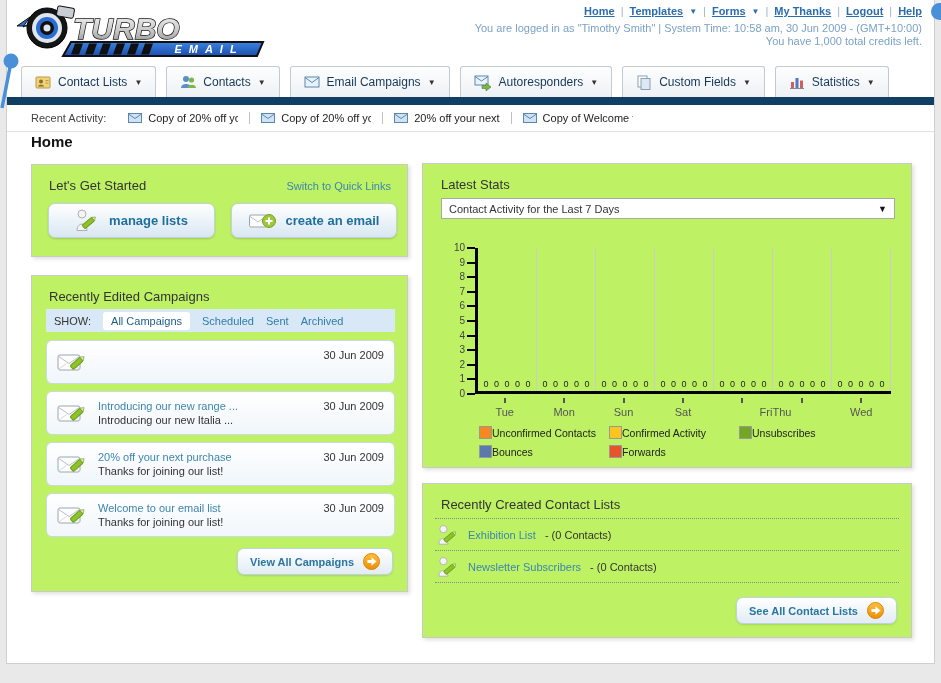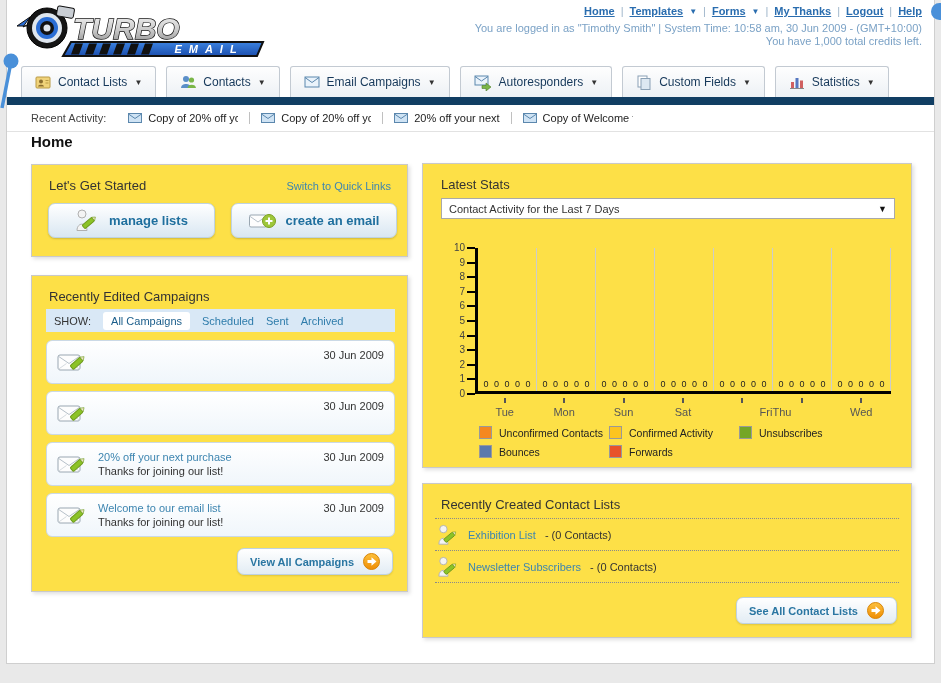--- a/index.html
+++ b/index.html
@@ -37,21 +37,21 @@
   .navy-strip { position: absolute; left: 0; top: 97px; width: 100%; height: 8px; background: #113e63; }
   
   .recent { position: absolute; left: 0; top: 105px; width: 100%; height: 27px; display: flex; align-items: center; padding-left: 24px; font-size: 11px; border-bottom: 1px solid #e2e2e2; background: #fff; }
   .recent-label { color: #444; margin-right: 22px; }
   .recent-item { display: flex; align-items: center; gap: 6px; padding-right: 11px; margin-right: 11px; border-right: 1px solid #c0c0c0; color: #222; cursor: pointer; }
   .recent-item:last-child { border-right: none; }
   .recent-item .txt { display: inline-block; max-width: 90px; white-space: nowrap; overflow: hidden; }
   
   .page-title { position: absolute; left: 24px; top: 133px; font-size: 15px; font-weight: bold; color: #111; }
   
-  .panel { position: absolute; background: #fde047; border: 1px solid #c9c9c9; box-shadow: 2px 2px 4px rgba(0,0,0,.13); padding-left: 25px; }
+  .panel { position: absolute; background: #bef264; border: 1px solid #c9c9c9; box-shadow: 2px 2px 4px rgba(0,0,0,.13); padding-left: 25px; }
   #panel-start { left: 24px; top: 164px; width: 377px; height: 93px; }
   #panel-campaigns { left: 24px; top: 275px; width: 377px; height: 317px; }
   #panel-stats { left: 415px; top: 163px; width: 490px; height: 305px; }
   #panel-lists { left: 415px; top: 483px; width: 490px; height: 155px; }
   .panel-title { position: absolute; left: 17px; top: 13px; font-size: 13px; color: #333; }
   
   .quick-link { position: absolute; right: 16px; top: 15px; font-size: 11px; color: #3d85b0; text-decoration: none; cursor: pointer; }
   .start-buttons { position: absolute; left: 16px; top: 38px; display: flex; gap: 16px; }
   .big-btn {
     width: 167px; height: 35px; display: flex; align-items: center; justify-content: center; gap: 10px;
@@ -88,21 +88,21 @@
   .y-label { position: absolute; left: 0; width: 24px; text-align: right; font-size: 10px; color: #444; }
   .y-tick { position: absolute; left: 26px; width: 8px; height: 2px; background: #000; }
   .plot { position: absolute; left: 34px; top: 6px; width: 416px; height: 146px; border-left: 3px solid #000; border-bottom: 3px solid #000; display: flex; }
   .col { flex: 1; position: relative; border-right: 1px solid #ccc; }
   .bars { position: absolute; left: 0; right: 0; bottom: 0; display: flex; justify-content: space-evenly; align-items: flex-end; }
   .bar { width: 7px; display: inline-block; }
   .zeros { position: absolute; left: 0; right: 0; bottom: 2px; display: flex; justify-content: space-evenly; font-size: 9px; color: #222; }
   .x-tick { position: absolute; top: 156px; width: 2px; height: 5px; background: #555; }
   .x-label { position: absolute; top: 164px; width: 60px; text-align: center; font-size: 11px; color: #555; }
   #legend { position: absolute; left: 56px; top: 262px; width: 410px; display: flex; flex-wrap: wrap; }
-  .legend-item { width: 130px; display: flex; align-items: center; gap: 7px; margin-bottom: 6px; }
+  .legend-item { width: 130px; display: flex; align-items: center; margin-bottom: 6px; }
   .swatch { width: 13px; height: 13px; border: 1px solid #999; flex: none; }
   .legend-label { font-size: 10.5px; color: #222; white-space: nowrap; }
   
   .dotted { position: absolute; left: 12px; right: 12px; border-top: 1px dotted #8a8a8a; }
   .list-row { position: absolute; left: 14px; height: 28px; display: flex; align-items: center; gap: 9px; font-size: 11px; color: #333; }
   .list-name { color: #3d85b0; cursor: pointer; }
   .see-all { position: absolute; right: 14px; bottom: 13px; }
   .hidden-defs { position: absolute; width: 0; height: 0; overflow: hidden; }
 </style>
 </head>
@@ -338,20 +338,24 @@
       <div class="camp-row">
         <svg width="31" height="22" viewBox="0 0 31 22">
             <use href="#ic-env-pencil"></use>
           </svg>
         <span class="camp-date">30 Jun 2009</span>
       </div>
       <div class="camp-row">
         <svg width="31" height="22" viewBox="0 0 31 22">
             <use href="#ic-env-pencil"></use>
           </svg>
+        <div class="camp-text">
+          <div class="camp-title">Introducing our new range ...</div>
+          <div class="camp-sub">Introducing our new Italia ...</div>
+        </div>
         <span class="camp-date">30 Jun 2009</span>
       </div>
       <div class="camp-row">
         <svg width="31" height="22" viewBox="0 0 31 22">
             <use href="#ic-env-pencil"></use>
           </svg>
         <div class="camp-text">
           <div class="camp-title">20% off your next purchase</div>
           <div class="camp-sub">Thanks for joining our list!</div>
         </div>

